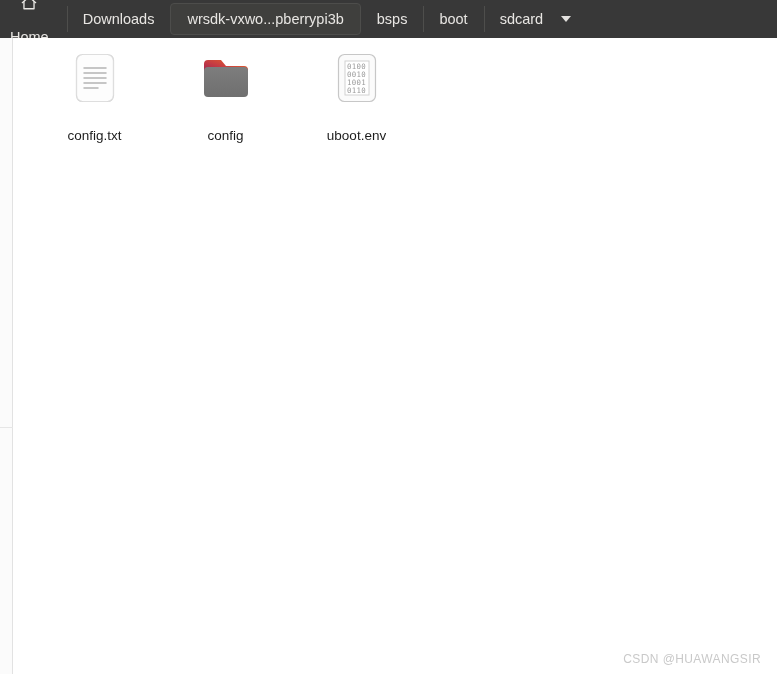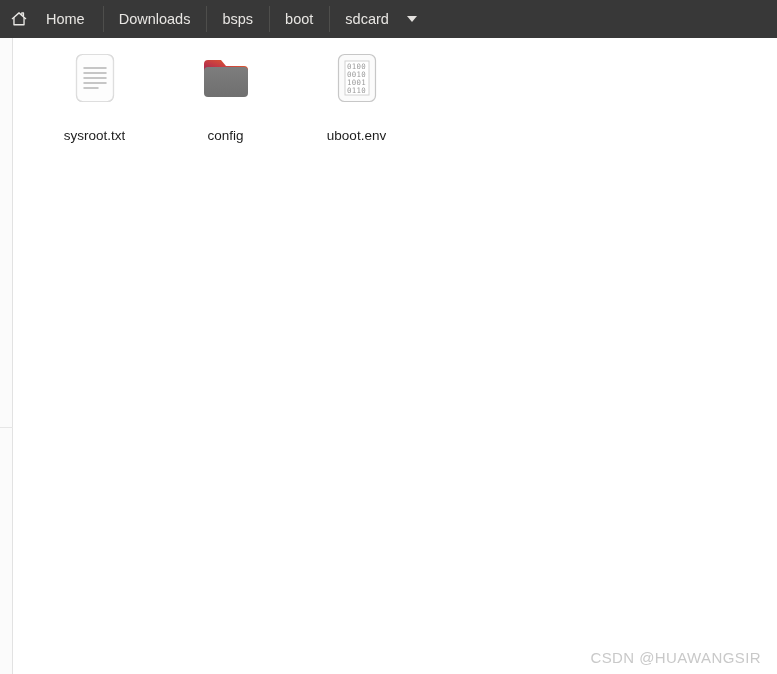--- a/index.html
+++ b/index.html
@@ -57,20 +57,21 @@
     top: 6px;
     bottom: 6px;
     width: 1px;
     background: #4e4e4c;
   }
 
   .crumb.home {
     padding-left: 10px;
     padding-right: 18px;
     gap: 18px;
+    flex-direction: column;
   }
 
   .crumb.current {
     background: #3f3f3d;
     border: 1px solid #4d4d4b;
     border-radius: 4px;
     margin: 3px 0;
   }
   .crumb.current::before { display: none; }
   .crumb.current + .crumb::before { display: none; }
@@ -167,21 +168,21 @@
     white-space: nowrap;
     overflow: hidden;
     text-overflow: ellipsis;
   }
 
   
   .watermark {
     position: absolute;
     right: 16px;
     bottom: 8px;
-    font-size: 15px;
+    font-size: 12px;
     letter-spacing: 0.4px;
     color: #c9c9c9;
     user-select: none;
     white-space: nowrap;
   }
 </style>
 </head>
 <body>
 
 <div class="window">
@@ -196,20 +197,23 @@
           <path d="M13.1 5.2 V3.3 H15.0 V6.8" stroke="#e8e6e3" stroke-width="1.4" stroke-linecap="round" stroke-linejoin="round"></path>
         </svg>
       </span>
       <span>Home</span>
     </div>
 
     <div class="crumb">
       <span>Downloads</span>
     </div>
 
+    <div class="crumb current">
+      <span>wrsdk-vxwo...pberrypi3b</span>
+    </div>
 
     <div class="crumb">
       <span>bsps</span>
     </div>
 
 
     <div class="crumb">
       <span>boot</span>
     </div>
 
@@ -237,21 +241,21 @@
               <rect x="2.5" y="1.5" width="37" height="47" rx="6" ry="6" fill="none" stroke="#ffffff" stroke-width="0.6" opacity="0.7"></rect>
               <g stroke="#b4b4b4" stroke-width="1.5" stroke-linecap="round">
                 <line x1="10" y1="15" x2="32" y2="15"></line>
                 <line x1="10" y1="20" x2="32" y2="20"></line>
                 <line x1="10" y1="25" x2="32" y2="25"></line>
                 <line x1="10" y1="30" x2="32" y2="30"></line>
                 <line x1="10" y1="35" x2="24" y2="35"></line>
               </g>
             </svg>
           </div>
-          <div class="file-label">sysroot.txt</div>
+          <div class="file-label">config.txt</div>
         </div>
 
         <div class="file-item">
           <div class="file-thumb">
             <svg width="48" height="46" viewBox="0 0 48 46">
               <defs>
                 <linearGradient id="folderTab" x1="0" y1="1" x2="1" y2="0">
                   <stop offset="0%" stop-color="#8e1b57"></stop>
                   <stop offset="45%" stop-color="#c33a44"></stop>
                   <stop offset="100%" stop-color="#ef6a24"></stop>

